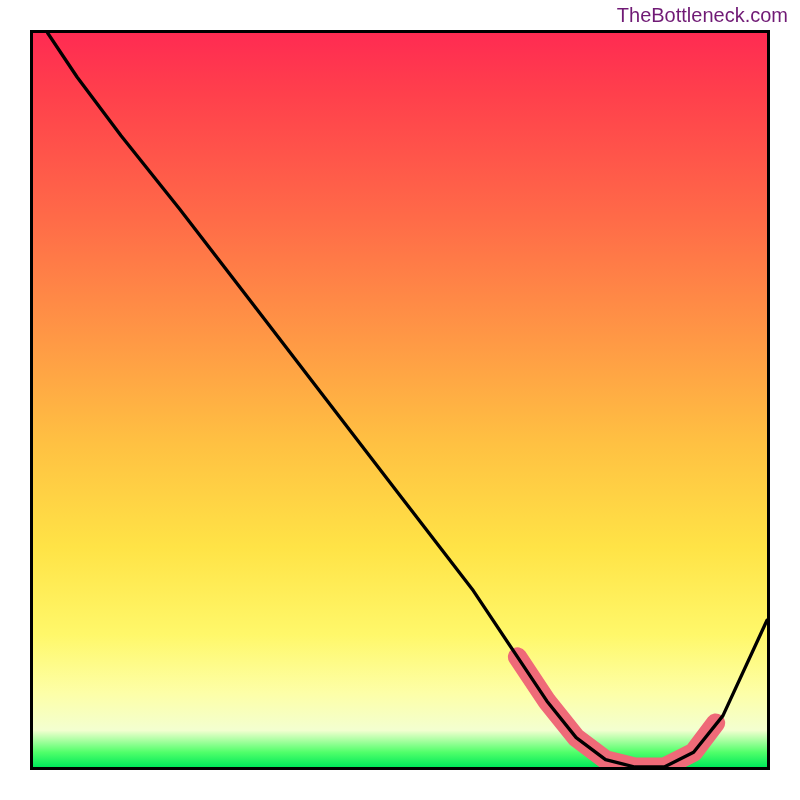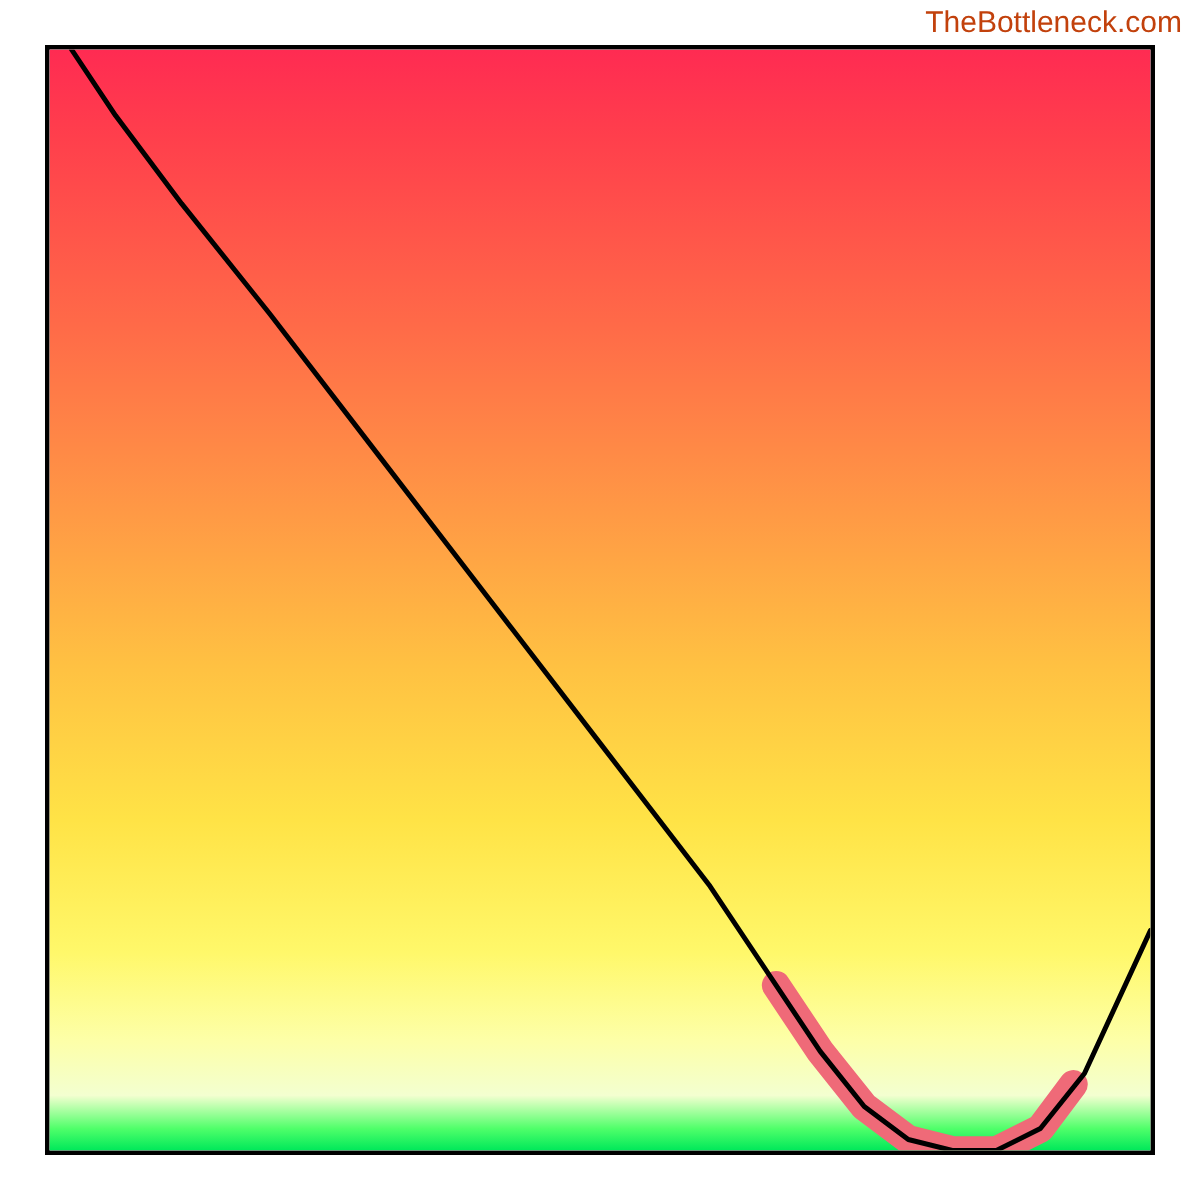--- a/index.html
+++ b/index.html
@@ -47,21 +47,21 @@
     position: absolute;
     left: 0; top: 0;
     width: 100%;
     height: 100%;
   }
   .watermark {
     position: absolute;
     top: 4px;
     right: 12px;
     font-size: 20px;
-    color: #c2410c;
+    color: #701a75;
     font-family: Arial, sans-serif;
     letter-spacing: 0;
   }
 </style>
 </head>
 <body>
 
 <div class="stage">
 
   <div class="watermark">TheBottleneck.com</div>

